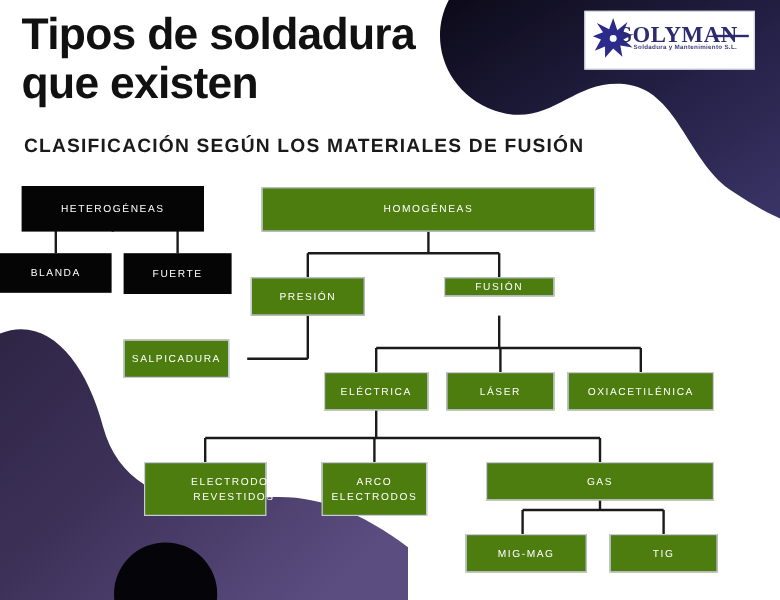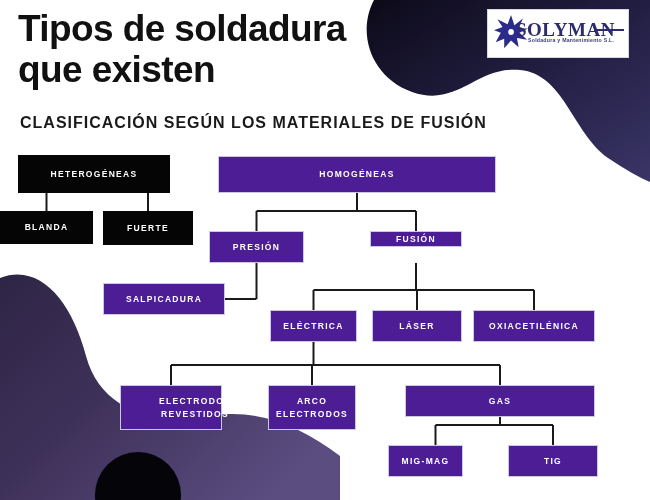--- a/index.html
+++ b/index.html
@@ -86,26 +86,26 @@
 
   .node {
     position: absolute;
     box-sizing: border-box;
     display: flex;
     align-items: center;
     justify-content: center;
     text-align: center;
     color: #ffffff;
     font-size: 8.5px;
-    font-weight: bold;
+    font-weight: normal;
     letter-spacing: 1.3px;
     line-height: 1.45;
     z-index: 3;
   }
-  .node.purple { background: #4c1d95; border: 1px solid #c9c9e0; }
+  .node.purple { background: #4d7c0f; border: 1px solid #c9c9e0; }
   .node.black  { background: #050505; }
 </style>
 </head>
 <body>
 
 <div id="canvas">
 
   <svg class="deco" id="deco-topright" viewBox="0 0 300 190" preserveAspectRatio="none">
     <defs>
       <linearGradient id="gradNavy" x1="0" y1="0" x2="1" y2="1">
@@ -182,21 +182,21 @@
       </div>
       <div class="node purple" style="left: 218px; top: 156px; width: 278px; height: 37px;">
         <span style="white-space: pre-line;">HOMOGÉNEAS</span>
       </div>
       <div class="node purple" style="left: 209px; top: 231px; width: 95px; height: 32px;">
         <span style="white-space: pre-line;">PRESIÓN</span>
       </div>
       <div class="node purple" style="left: 370px; top: 231px; width: 92px; height: 16px;">
         <span style="white-space: pre-line;">FUSIÓN</span>
       </div>
-      <div class="node purple" style="left: 103px; top: 283px; width: 122px; height: 32px;">
+      <div class="node purple" style="left: 103px; top: 283px; width: 88px; height: 32px;">
         <span style="white-space: pre-line;">SALPICADURA</span>
       </div>
       <div class="node purple" style="left: 270px; top: 310px; width: 87px; height: 32px;">
         <span style="white-space: pre-line;">ELÉCTRICA</span>
       </div>
       <div class="node purple" style="left: 372px; top: 310px; width: 90px; height: 32px;">
         <span style="white-space: pre-line;">LÁSER</span>
       </div>
       <div class="node purple" style="left: 473px; top: 310px; width: 122px; height: 32px;">
         <span style="white-space: pre-line;">OXIACETILÉNICA</span>
@@ -205,21 +205,21 @@
         <span style="white-space: pre-line;">ELECTRODOS
 REVESTIDOS</span>
       </div>
       <div class="node purple" style="left: 268px; top: 385px; width: 88px; height: 45px;">
         <span style="white-space: pre-line;">ARCO
 ELECTRODOS</span>
       </div>
       <div class="node purple" style="left: 405px; top: 385px; width: 190px; height: 32px;">
         <span style="white-space: pre-line;">GAS</span>
       </div>
-      <div class="node purple" style="left: 388px; top: 445px; width: 75px; height: 32px;">
+      <div class="node purple" style="left: 388px; top: 445px; width: 101px; height: 32px;">
         <span style="white-space: pre-line;">MIG-MAG</span>
       </div>
       <div class="node purple" style="left: 508px; top: 445px; width: 90px; height: 32px;">
         <span style="white-space: pre-line;">TIG</span>
       </div>
     </div>
 
 </div>
 
 </body></html>

